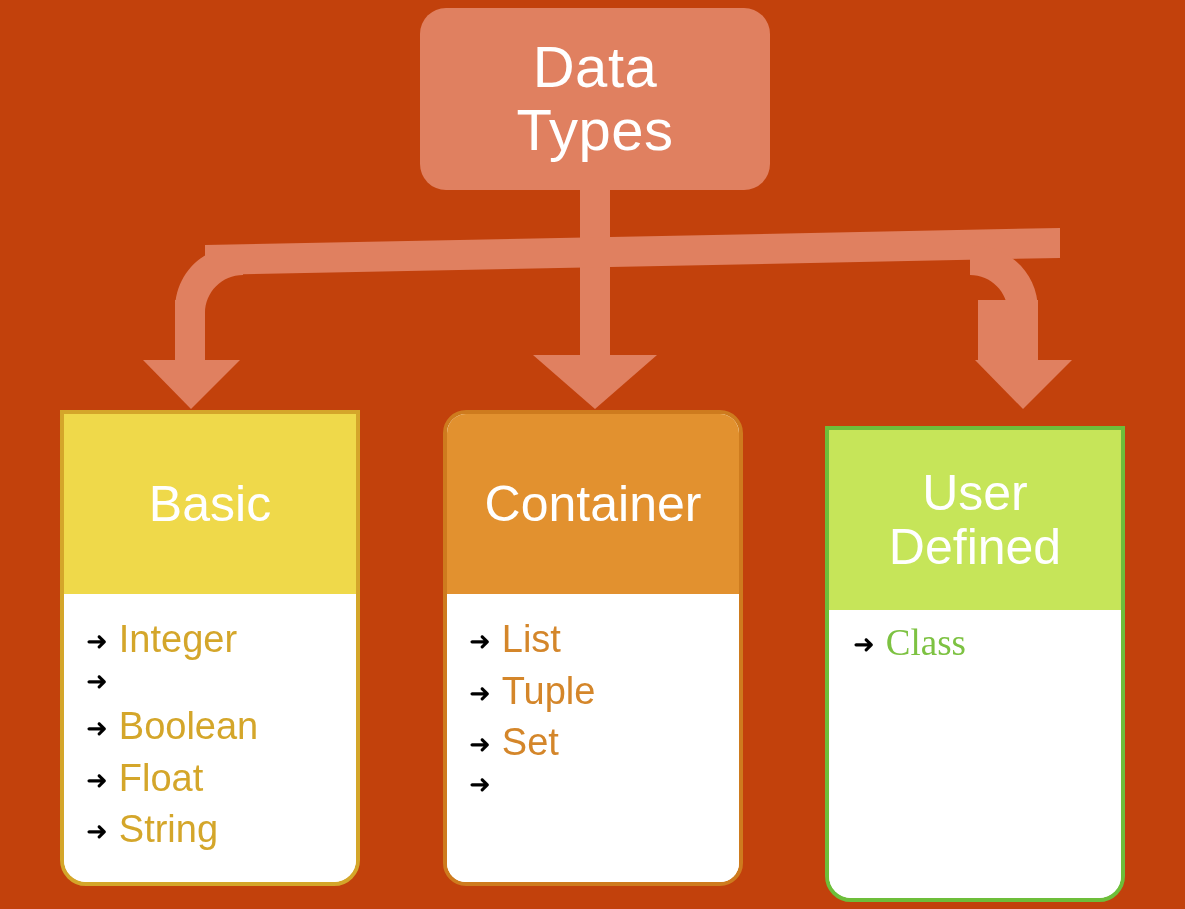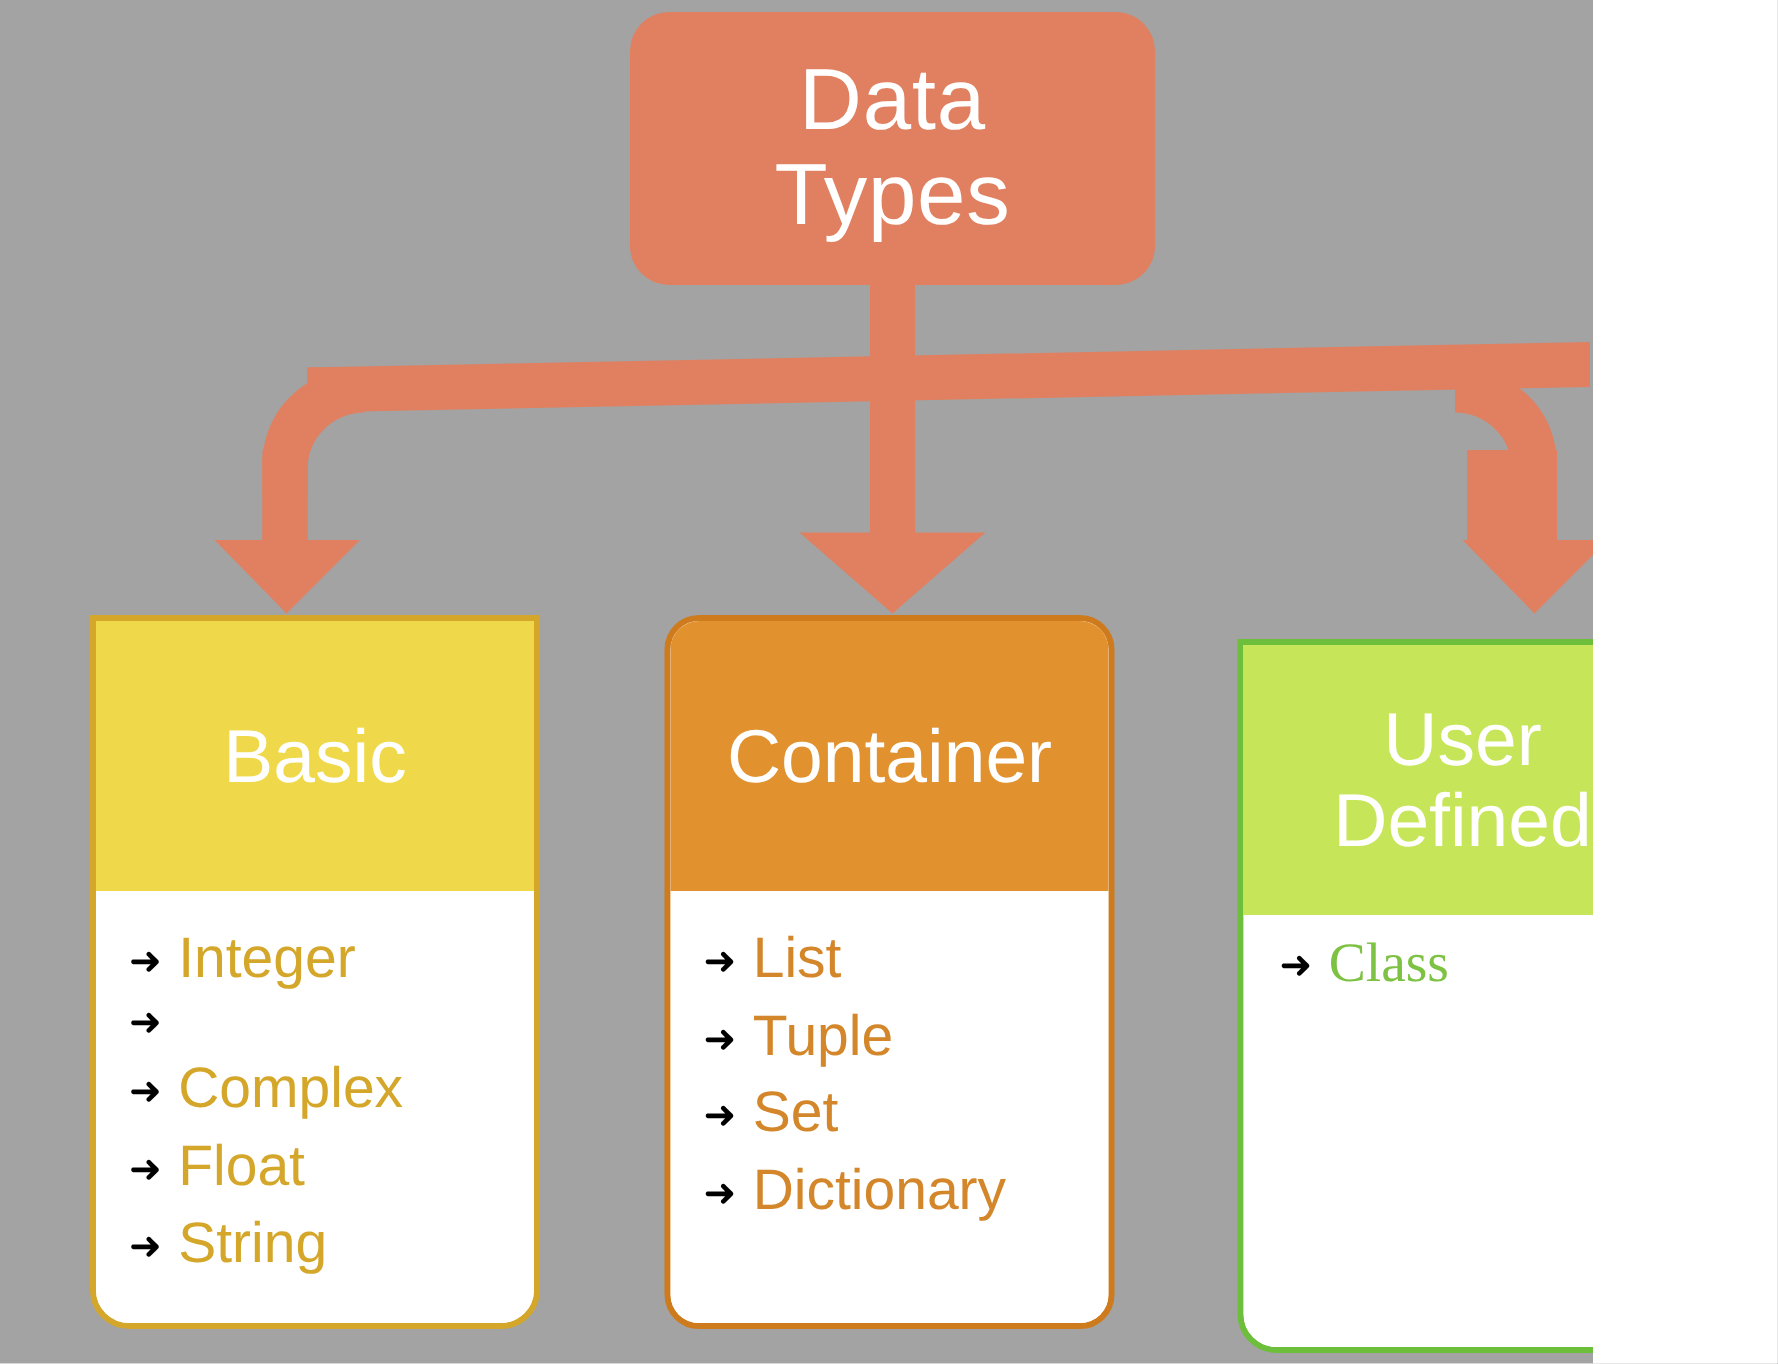--- a/index.html
+++ b/index.html
@@ -5,23 +5,23 @@
   html, body {
     margin: 0;
     padding: 0;
     background: #ffffff;
   }
   body {
     font-family: "Liberation Sans", sans-serif;
   }
   #canvas {
     position: relative;
-    width: 1062px;
+    width: 1185px;
     height: 909px;
-    background: #a3a3a3;
+    background: #c2410c;
     overflow: hidden;
   }
 
   
   #connectors {
     position: absolute;
     left: 0;
     top: 0;
     width: 1185px;
     height: 909px;
@@ -160,21 +160,21 @@
       <ul class="item-list">
         <li class="item">
           <span class="item-arrow">➜</span>
           <span class="item-label">Integer</span>
         </li>
         <li class="item">
           <span class="item-arrow">➜</span>
         </li>
         <li class="item">
           <span class="item-arrow">➜</span>
-          <span class="item-label">Complex</span>
+          <span class="item-label">Boolean</span>
         </li>
         <li class="item">
           <span class="item-arrow">➜</span>
           <span class="item-label">Float</span>
         </li>
         <li class="item">
           <span class="item-arrow">➜</span>
           <span class="item-label">String</span>
         </li>
       </ul>
@@ -194,21 +194,20 @@
         <li class="item">
           <span class="item-arrow">➜</span>
           <span class="item-label">Tuple</span>
         </li>
         <li class="item">
           <span class="item-arrow">➜</span>
           <span class="item-label">Set</span>
         </li>
         <li class="item">
           <span class="item-arrow">➜</span>
-          <span class="item-label">Dictionary</span>
         </li>
       </ul>
     </div>
   </div>
 
   <div class="card userdef">
     <div class="card-header">
       <div>
         <span class="hl">User</span>
         <span class="hl">Defined</span>

